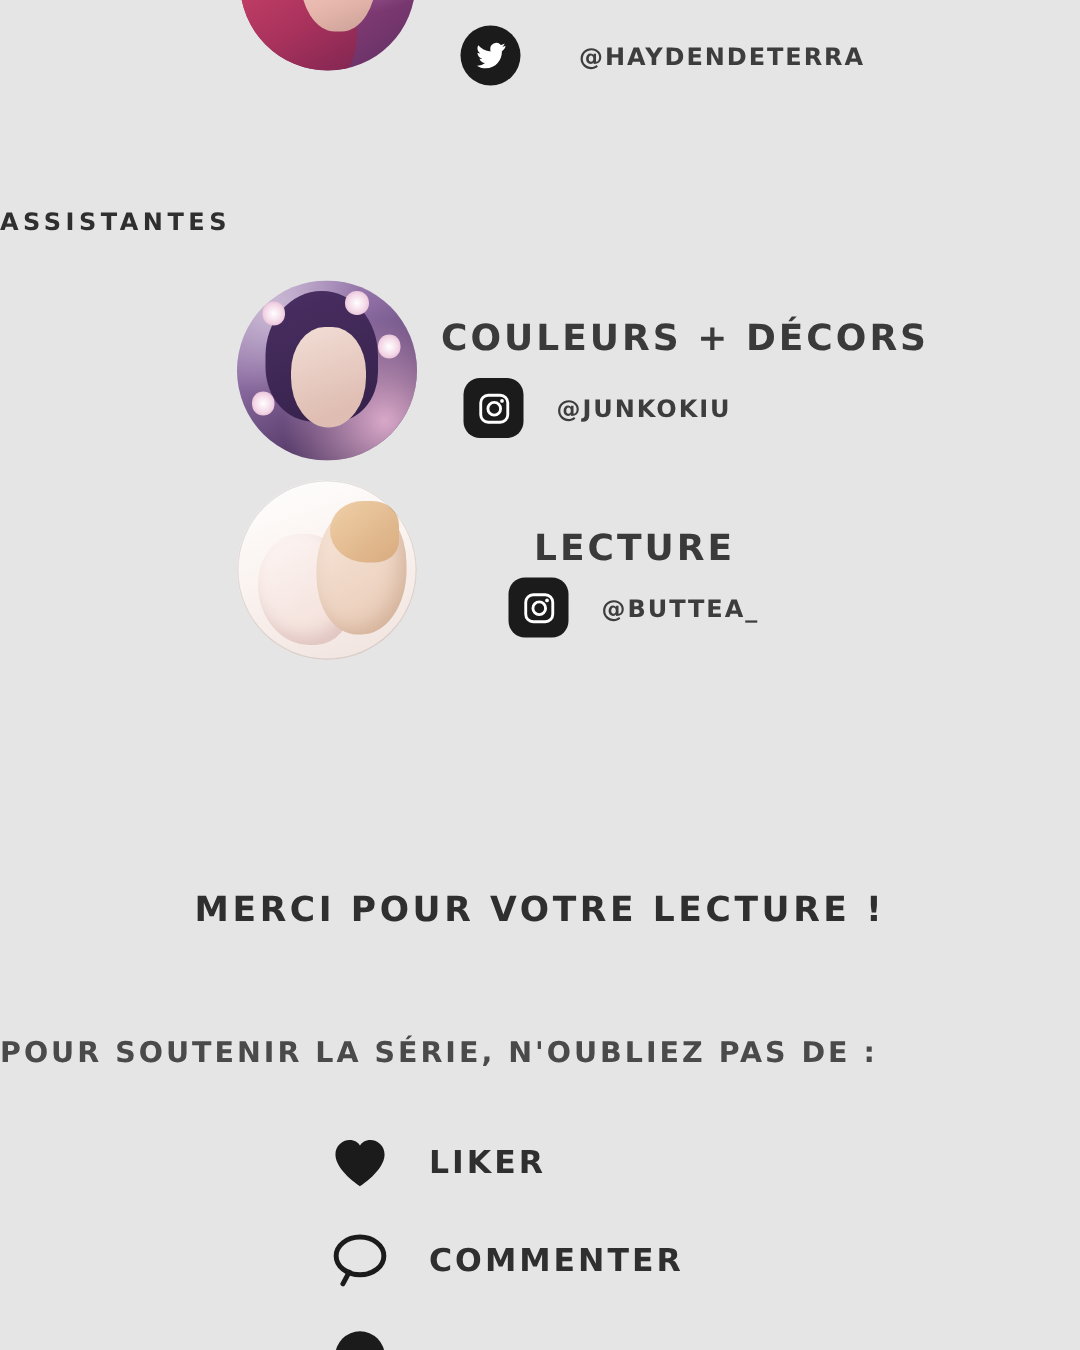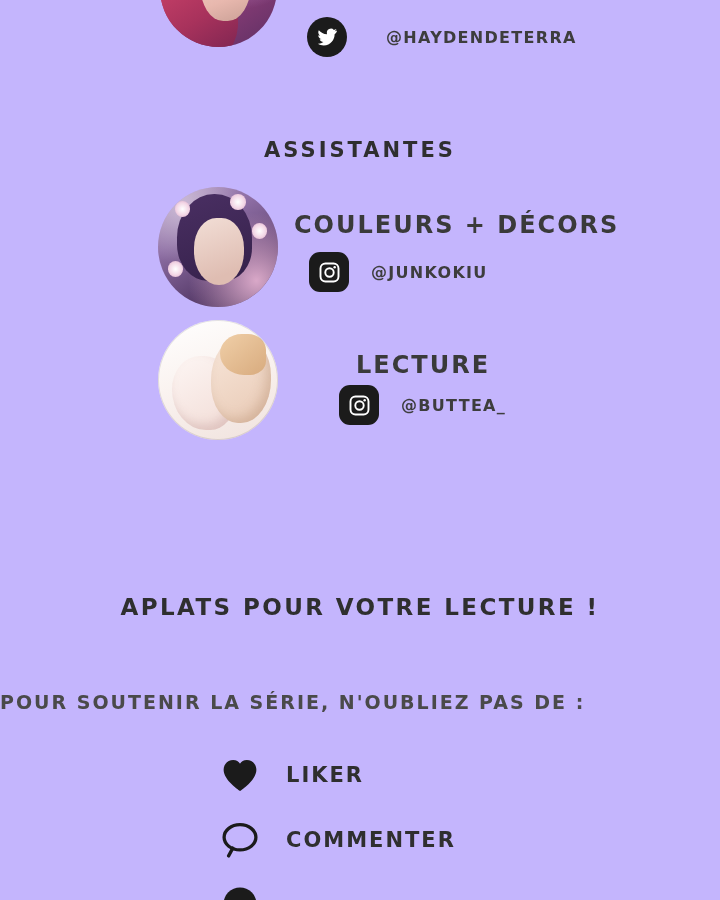--- a/index.html
+++ b/index.html
@@ -12,21 +12,21 @@
     background: #ffffff;
     font-family: "DejaVu Sans", sans-serif;
     overflow: hidden;
     position: relative;
   }
 
   .page {
     position: relative;
     width: 720px;
     height: 900px;
-    background: #c4b5fd;
+    background: #e5e5e5;
   }
 
   
   .credit-row {
     position: absolute;
     display: flex;
     align-items: center;
   }
 
   .avatar {
@@ -163,22 +163,22 @@
   .role {
     font-size: 24px;
     letter-spacing: 2px;
     color: #3a3a3a;
     font-weight: 700;
   }
 
   .section-title {
     position: absolute;
     width: 100%;
-    text-align: center;
-    font-size: 21px;
+    text-align: left;
+    font-size: 16px;
     letter-spacing: 3px;
     color: #2f2f2f;
     font-weight: 700;
   }
 
   .big-line {
     position: absolute;
     width: 100%;
     text-align: center;
     font-size: 23px;
@@ -298,21 +298,21 @@
     <div class="icon-badge rounded-sq">
       <svg width="23" height="23" viewBox="0 0 24 24" aria-hidden="true">
         <rect x="2.6" y="2.6" width="18.8" height="18.8" rx="5.2" ry="5.2" fill="none" stroke="#ffffff" stroke-width="2"></rect>
         <circle cx="12" cy="12" r="4.4" fill="none" stroke="#ffffff" stroke-width="2"></circle>
         <circle cx="17.4" cy="6.6" r="1.3" fill="#ffffff"></circle>
       </svg>
     </div>
     <span class="handle" style="margin-left:22px;">@BUTTEA_</span>
   </div>
 
-  <div class="big-line handwrite" style="top:594px;">APLATS POUR VOTRE LECTURE !</div>
+  <div class="big-line handwrite" style="top:594px;">MERCI POUR VOTRE LECTURE !</div>
 
   <div class="sub-line handwrite" style="top:691px;">POUR SOUTENIR LA SÉRIE, N'OUBLIEZ PAS DE :</div>
 
   <div class="action-row" style="left:212px; top:822px;">
     <div class="action-icon">
       <svg width="40" height="36" viewBox="0 0 26 24" aria-hidden="true">
         <ellipse cx="13" cy="10.2" rx="10.6" ry="8.4" fill="none" stroke="#1b1b1b" stroke-width="2.2"></ellipse>
         <path fill="none" stroke="#1b1b1b" stroke-width="2.2" stroke-linecap="round" d="M8.2 17.4 L5.4 22.6"></path>
       </svg>
     </div>

